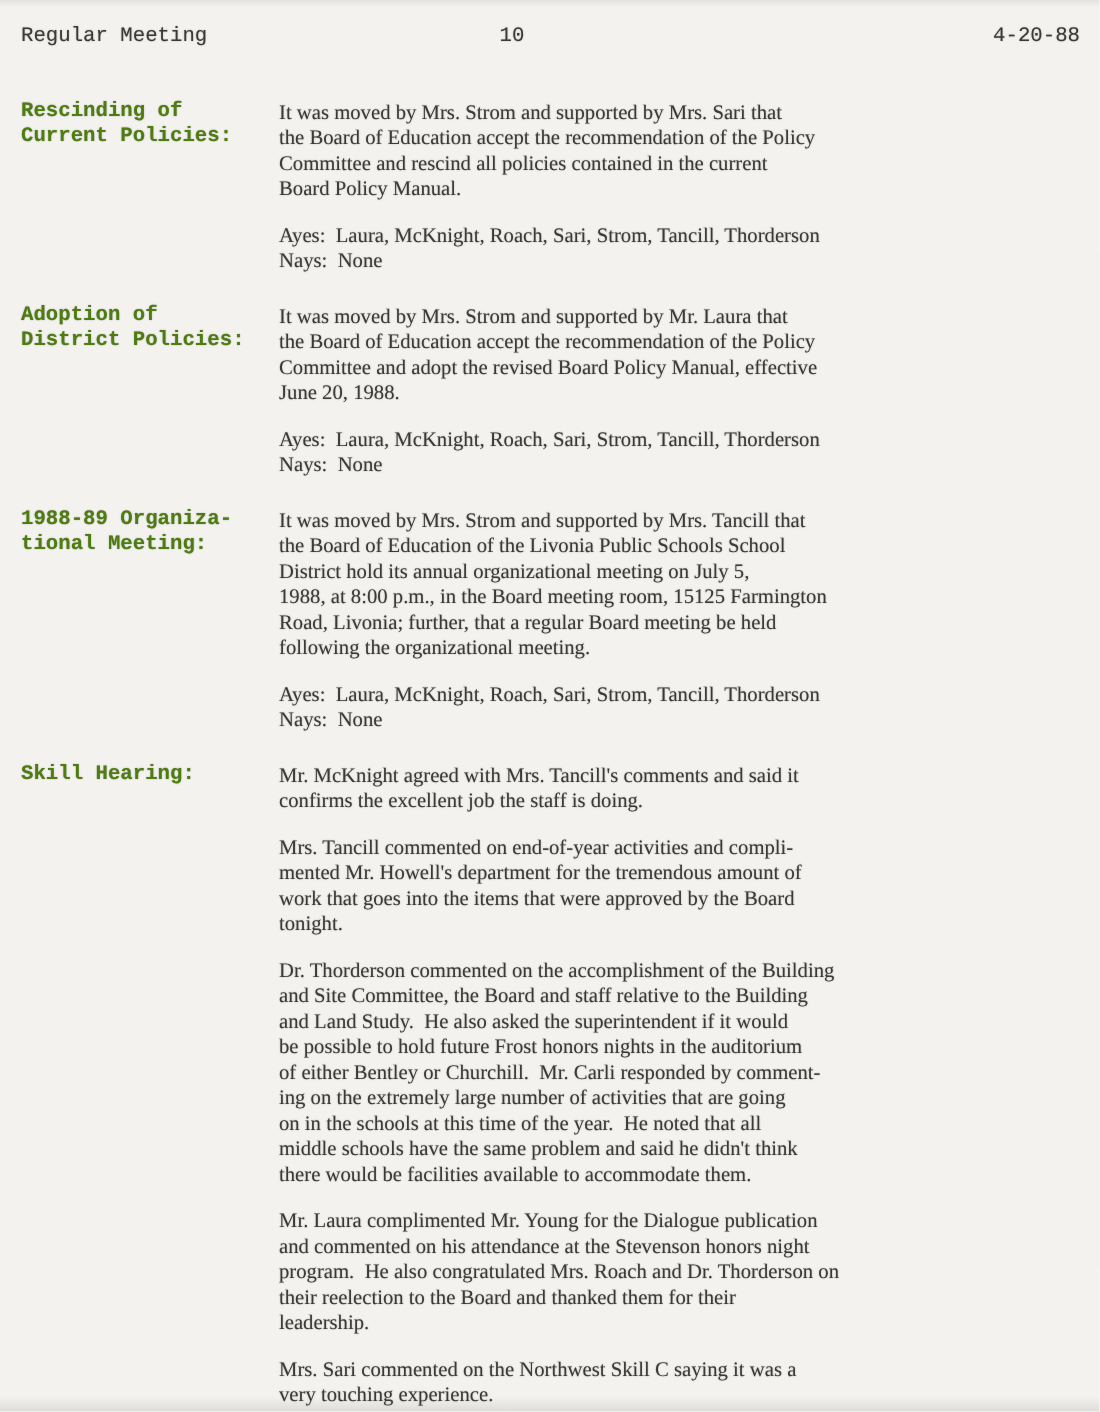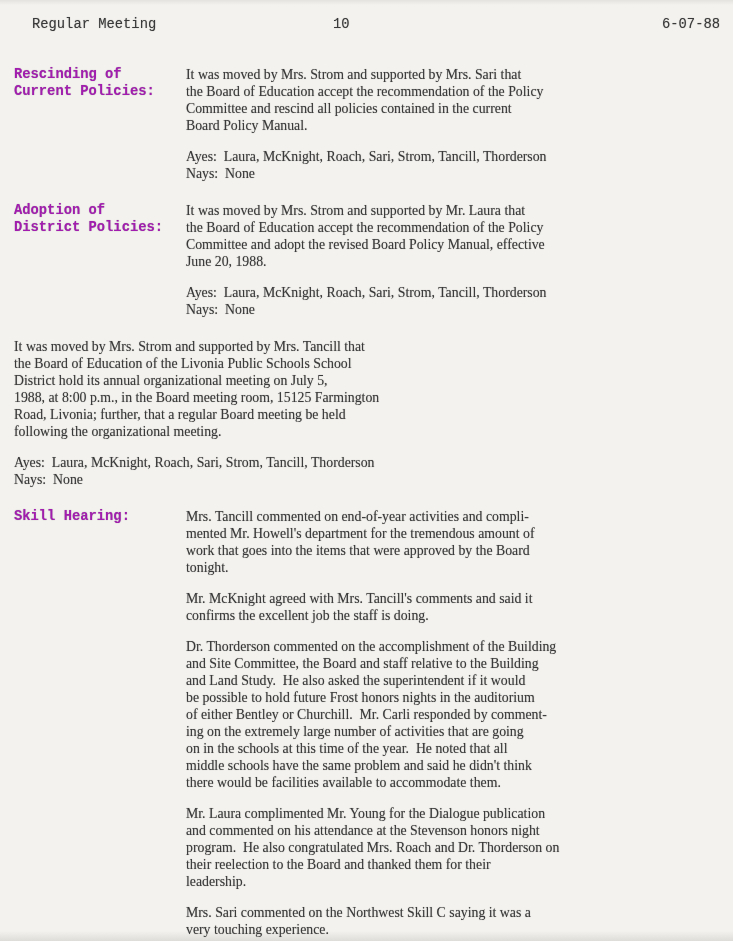--- a/index.html
+++ b/index.html
@@ -35,33 +35,33 @@
     height: 5px;
     background: linear-gradient(to bottom, rgba(90,90,85,0.10), rgba(90,90,85,0));
     pointer-events: none;
   }
   .header {
     position: relative;
     padding: 16px 14px 0 14px;
     margin-bottom: 33px;
     height: 17px;
   }
-  .h-left { position: absolute; left: 32px; }
+  .h-left { position: absolute; left: 14px; }
   .h-center { position: absolute; left: 333px; text-align: center; }
   .h-right { position: absolute; right: 13px; }
   .section {
     display: flex;
     padding: 0 10px 0 14px;
     margin-bottom: 20px;
   }
   .section-label {
     width: 172px;
     flex-shrink: 0;
     font-weight: bold;
-    color: #a21caf;
+    color: #4d7c0f;
     white-space: pre-wrap;
   }
   .section-body {
     flex: 1;
     min-width: 0;
     font-family: Liberation Serif, serif;
   }
   .section-body p {
     margin: 0 0 14px 0;
     white-space: pre-wrap;
@@ -71,21 +71,21 @@
   }
 </style>
 </head>
 <body>
 
 <div class="page">
 
   <div class="header">
     <span class="h-left">Regular Meeting</span>
     <span class="h-center">10</span>
-    <span class="h-right">6-07-88</span>
+    <span class="h-right">4-20-88</span>
   </div>
 
   <div class="section">
     <div class="section-label">Rescinding of
 Current Policies:</div>
     <div class="section-body">
       <p>It was moved by Mrs. Strom and supported by Mrs. Sari that
 the Board of Education accept the recommendation of the Policy
 Committee and rescind all policies contained in the current
 Board Policy Manual.</p>
@@ -101,41 +101,43 @@
       <p>It was moved by Mrs. Strom and supported by Mr. Laura that
 the Board of Education accept the recommendation of the Policy
 Committee and adopt the revised Board Policy Manual, effective
 June 20, 1988.</p>
       <p>Ayes:  Laura, McKnight, Roach, Sari, Strom, Tancill, Thorderson
 Nays:  None</p>
     </div>
   </div>
 
   <div class="section">
+    <div class="section-label">1988-89 Organiza-
+tional Meeting:</div>
     <div class="section-body">
       <p>It was moved by Mrs. Strom and supported by Mrs. Tancill that
 the Board of Education of the Livonia Public Schools School
 District hold its annual organizational meeting on July 5,
 1988, at 8:00 p.m., in the Board meeting room, 15125 Farmington
 Road, Livonia; further, that a regular Board meeting be held
 following the organizational meeting.</p>
       <p>Ayes:  Laura, McKnight, Roach, Sari, Strom, Tancill, Thorderson
 Nays:  None</p>
     </div>
   </div>
 
   <div class="section">
     <div class="section-label">Skill Hearing:</div>
     <div class="section-body">
+      <p>Mr. McKnight agreed with Mrs. Tancill's comments and said it
+confirms the excellent job the staff is doing.</p>
       <p>Mrs. Tancill commented on end-of-year activities and compli-
 mented Mr. Howell's department for the tremendous amount of
 work that goes into the items that were approved by the Board
 tonight.</p>
-      <p>Mr. McKnight agreed with Mrs. Tancill's comments and said it
-confirms the excellent job the staff is doing.</p>
       <p>Dr. Thorderson commented on the accomplishment of the Building
 and Site Committee, the Board and staff relative to the Building
 and Land Study.  He also asked the superintendent if it would
 be possible to hold future Frost honors nights in the auditorium
 of either Bentley or Churchill.  Mr. Carli responded by comment-
 ing on the extremely large number of activities that are going
 on in the schools at this time of the year.  He noted that all
 middle schools have the same problem and said he didn't think
 there would be facilities available to accommodate them.</p>
       <p>Mr. Laura complimented Mr. Young for the Dialogue publication

